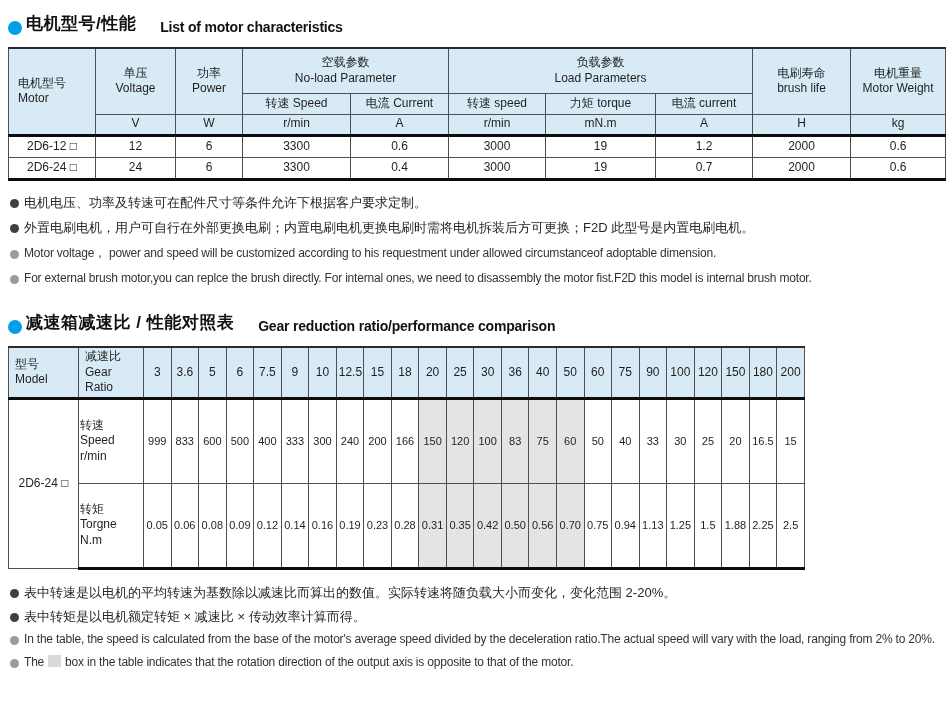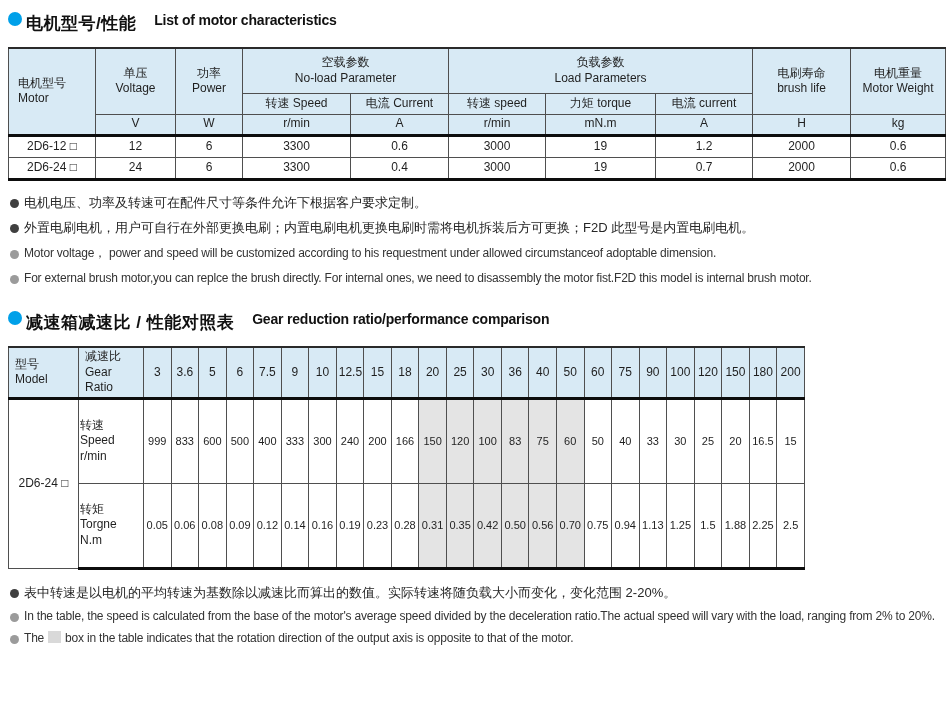--- a/index.html
+++ b/index.html
@@ -7,27 +7,27 @@
   .page {
     position: relative;
     width: 950px; height: 708px;
     background: #ffffff;
     overflow: hidden;
     padding: 8px 5px 6px 8px;
     font-family: "Liberation Sans", "DejaVu Sans", sans-serif;
     color: #1f1f1f;
   }
   
-  .sec-title { display: flex; align-items: flex-start; margin-top: 4px; }
+  .sec-title { display: flex; align-items: flex-end; margin-top: 4px; }
   .dot {
     width: 14px; height: 14px; border-radius: 50%;
     background: #00a0e9; flex: 0 0 auto; margin-right: 4px;
   }
   .sec-title .cn { font-size: 17px; font-weight: 700; color: #111; letter-spacing: 0.5px; }
-  .sec-title .en { font-size: 14px; font-weight: 700; color: #111; margin-left: 18px; letter-spacing: -0.2px; }
+  .sec-title .en { font-size: 14px; font-weight: 700; color: #111; margin-left: 24px; letter-spacing: -0.2px; }
 
   
   table { border-collapse: collapse; table-layout: fixed; width: 797px; }
   th, td {
     border: 1px solid #4f4f4f;
     font-weight: 400;
     text-align: center; vertical-align: middle;
     padding: 1px 2px;
     font-size: 12px; line-height: 1.3;
     white-space: pre-line;
@@ -289,20 +289,24 @@
           <td>2.5</td>
       </tr>
     </tbody>
   </table>
 
   <div class="notes bottom-notes">
     <div class="note cn">
       <span class="bullet"></span>
       <span class="note-text">表中转速是以电机的平均转速为基数除以减速比而算出的数值。实际转速将随负载大小而变化，变化范围 2-20%。</span>
     </div>
+    <div class="note cn">
+      <span class="bullet"></span>
+      <span class="note-text">表中转矩是以电机额定转矩 × 减速比 × 传动效率计算而得。</span>
+    </div>
     <div class="note en">
       <span class="bullet"></span>
       <span class="note-text">In the table, the speed is calculated from the base of the motor's average speed  divided by the deceleration ratio.The actual speed will vary with the load, ranging from 2% to 20%.</span>
     </div>
     <div class="note en">
       <span class="bullet"></span>
       <span class="note-text"><span>The</span><span class="gray-box"></span><span>box in the table indicates that the rotation direction of the output axis is opposite to that of the motor.</span></span>
     </div>
 
   </div>

